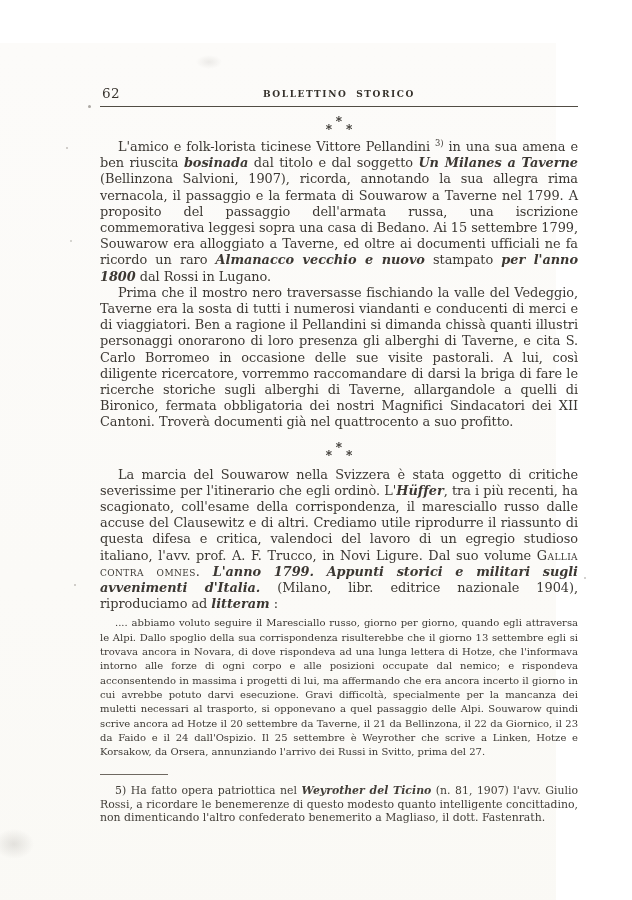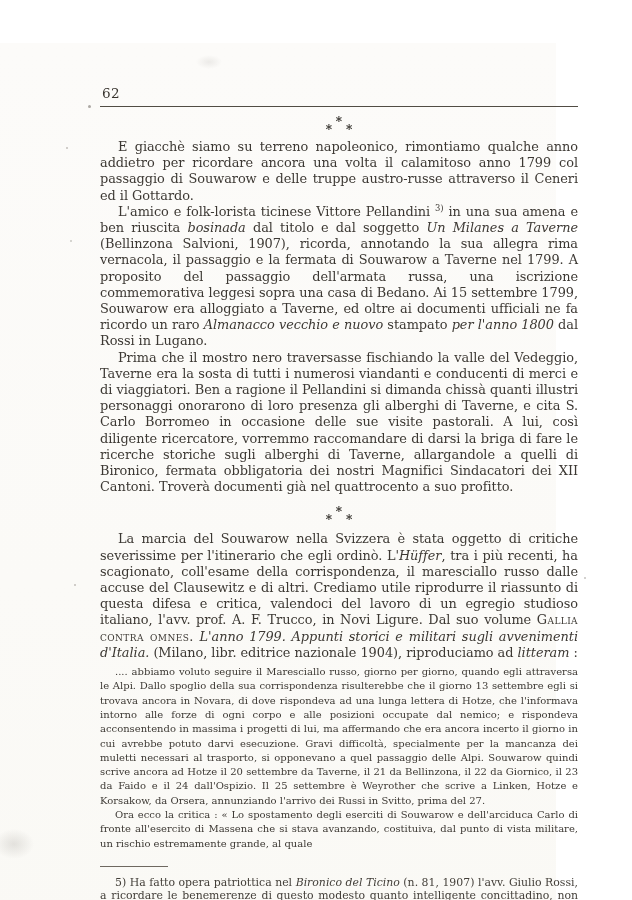--- a/index.html
+++ b/index.html
@@ -66,21 +66,21 @@
   }
   .quote-para {
     margin: 0;
     font-size: 10px;
     line-height: 14.3px;
     text-align: justify;
     text-indent: 15px;
     color: #3c3833;
   }
   .quote-block { margin-top: 4px; }
-  .it  { font-style: italic; }
+  .it  { font-style: italic; font-weight: bold; }
   .sc  { font-variant: small-caps; letter-spacing: 0.4px; }
   .sup { vertical-align: super; font-size: 0.65em; line-height: 0; }
   
   .footnote-rule {
     border: none;
     border-top: 1.1px solid #6e6860;
     width: 68px;
     margin: 15px 0 9px 0;
   }
   .footnote {
@@ -126,41 +126,40 @@
   <span class="speck s3"></span>
   <span class="speck s4"></span>
   <span class="speck s5"></span>
   <span class="smudge"></span>
   <span class="smudge-top"></span>
 
   <div class="content">
 
     <div class="running-head">
       <span class="page-number">62</span>
+      <span class="journal-title">BOLLETTINO STORICO</span>
     </div>
     <hr class="head-rule">
 
     <div class="asterism">
       <span class="row row-top">*</span>
       <span class="row row-bottom">* *</span>
     </div>
 
-    <p class="para"><span>E giacchè siamo su terreno napoleonico, rimontiamo qualche anno addietro per ricordare ancora una volta il calamitoso anno 1799 col passaggio di Souwarow e delle truppe austro-russe attraverso il Ceneri ed il Gottardo.</span></p>
     <p class="para"><span>L'amico e folk-lorista ticinese Vittore Pellandini </span><span class="sup">3)</span><span> in una sua amena e ben riuscita </span><span class="it">bosinada</span><span> dal titolo e dal soggetto </span><span class="it">Un Milanes a Taverne</span><span> (Bellinzona Salvioni, 1907), ricorda, annotando la sua allegra rima vernacola, il passaggio e la fermata di Souwarow a Taverne nel 1799. A proposito del passaggio dell'armata russa, una iscrizione commemorativa leggesi sopra una casa di Bedano. Ai 15 settembre 1799, Souwarow era alloggiato a Taverne, ed oltre ai documenti ufficiali ne fa ricordo un raro </span><span class="it">Almanacco vecchio e nuovo</span><span> stampato </span><span class="it">per l'anno 1800</span><span> dal Rossi in Lugano.</span></p>
     <p class="para"><span>Prima che il mostro nero traversasse fischiando la valle del Vedeggio, Taverne era la sosta di tutti i numerosi viandanti e conducenti di merci e di viaggiatori. Ben a ragione il Pellandini si dimanda chissà quanti illustri personaggi onorarono di loro presenza gli alberghi di Taverne, e cita S. Carlo Borromeo in occasione delle sue visite pastorali. A lui, così diligente ricercatore, vorremmo raccomandare di darsi la briga di fare le ricerche storiche sugli alberghi di Taverne, allargandole a quelli di Bironico, fermata obbligatoria dei nostri Magnifici Sindacatori dei XII Cantoni. Troverà documenti già nel quattrocento a suo profitto.</span></p>
 
     <div class="asterism asterism-2">
       <span class="row row-top">*</span>
       <span class="row row-bottom">* *</span>
     </div>
 
     <p class="para"><span>La marcia del Souwarow nella Svizzera è stata oggetto di critiche severissime per l'itinerario che egli ordinò. L'</span><span class="it">Hüffer</span><span>, tra i più recenti, ha scagionato, coll'esame della corrispondenza, il maresciallo russo dalle accuse del Clausewitz e di altri. Crediamo utile riprodurre il riassunto di questa difesa e critica, valendoci del lavoro di un egregio studioso italiano, l'avv. prof. A. F. Trucco, in Novi Ligure. Dal suo volume </span><span class="sc">Gallia contra omnes.</span><span> </span><span class="it">L'anno 1799. Appunti storici e militari sugli avvenimenti d'Italia.</span><span> (Milano, libr. editrice nazionale 1904), riproduciamo ad </span><span class="it">litteram</span><span> :</span></p>
 
     <div class="quote-block">
       <p class="quote-para"><span>.... abbiamo voluto seguire il Maresciallo russo, giorno per giorno, quando egli attraversa le Alpi. Dallo spoglio della sua corrispondenza risulterebbe che il giorno 13 settembre egli si trovava ancora in Novara, di dove rispondeva ad una lunga lettera di Hotze, che l'informava intorno alle forze di ogni corpo e alle posizioni occupate dal nemico; e rispondeva acconsentendo in massima i progetti di lui, ma affermando che era ancora incerto il giorno in cui avrebbe potuto darvi esecuzione. Gravi difficoltà, specialmente per la mancanza dei muletti necessari al trasporto, si opponevano a quel passaggio delle Alpi. Souwarow quindi scrive ancora ad Hotze il 20 settembre da Taverne, il 21 da Bellinzona, il 22 da Giornico, il 23 da Faido e il 24 dall'Ospizio. Il 25 settembre è Weyrother che scrive a Linken, Hotze e Korsakow, da Orsera, annunziando l'arrivo dei Russi in Svitto, prima del 27.</span></p>
-      <p class="quote-para"><span>Ora ecco la critica : « Lo spostamento degli eserciti di Souwarow e dell'arciduca Carlo di fronte all'esercito di Massena che si stava avanzando, costituiva, dal punto di vista militare, un rischio estremamente grande, al quale</span></p>
     </div>
 
     <hr class="footnote-rule">
-    <p class="footnote"><span>5) Ha fatto opera patriottica nel </span><span class="it">Bironico del Ticino</span><span> (n. 81, 1907) l'avv. Giulio Rossi, a ricordare le benemerenze di questo modesto quanto intelligente concittadino, non dimenticando l'altro confederato benemerito a Magliaso, il dott. Fastenrath.</span></p>
+    <p class="footnote"><span>5) Ha fatto opera patriottica nel </span><span class="it">Weyrother del Ticino</span><span> (n. 81, 1907) l'avv. Giulio Rossi, a ricordare le benemerenze di questo modesto quanto intelligente concittadino, non dimenticando l'altro confederato benemerito a Magliaso, il dott. Fastenrath.</span></p>
 
   </div>
 </div>
 
 </body></html>

